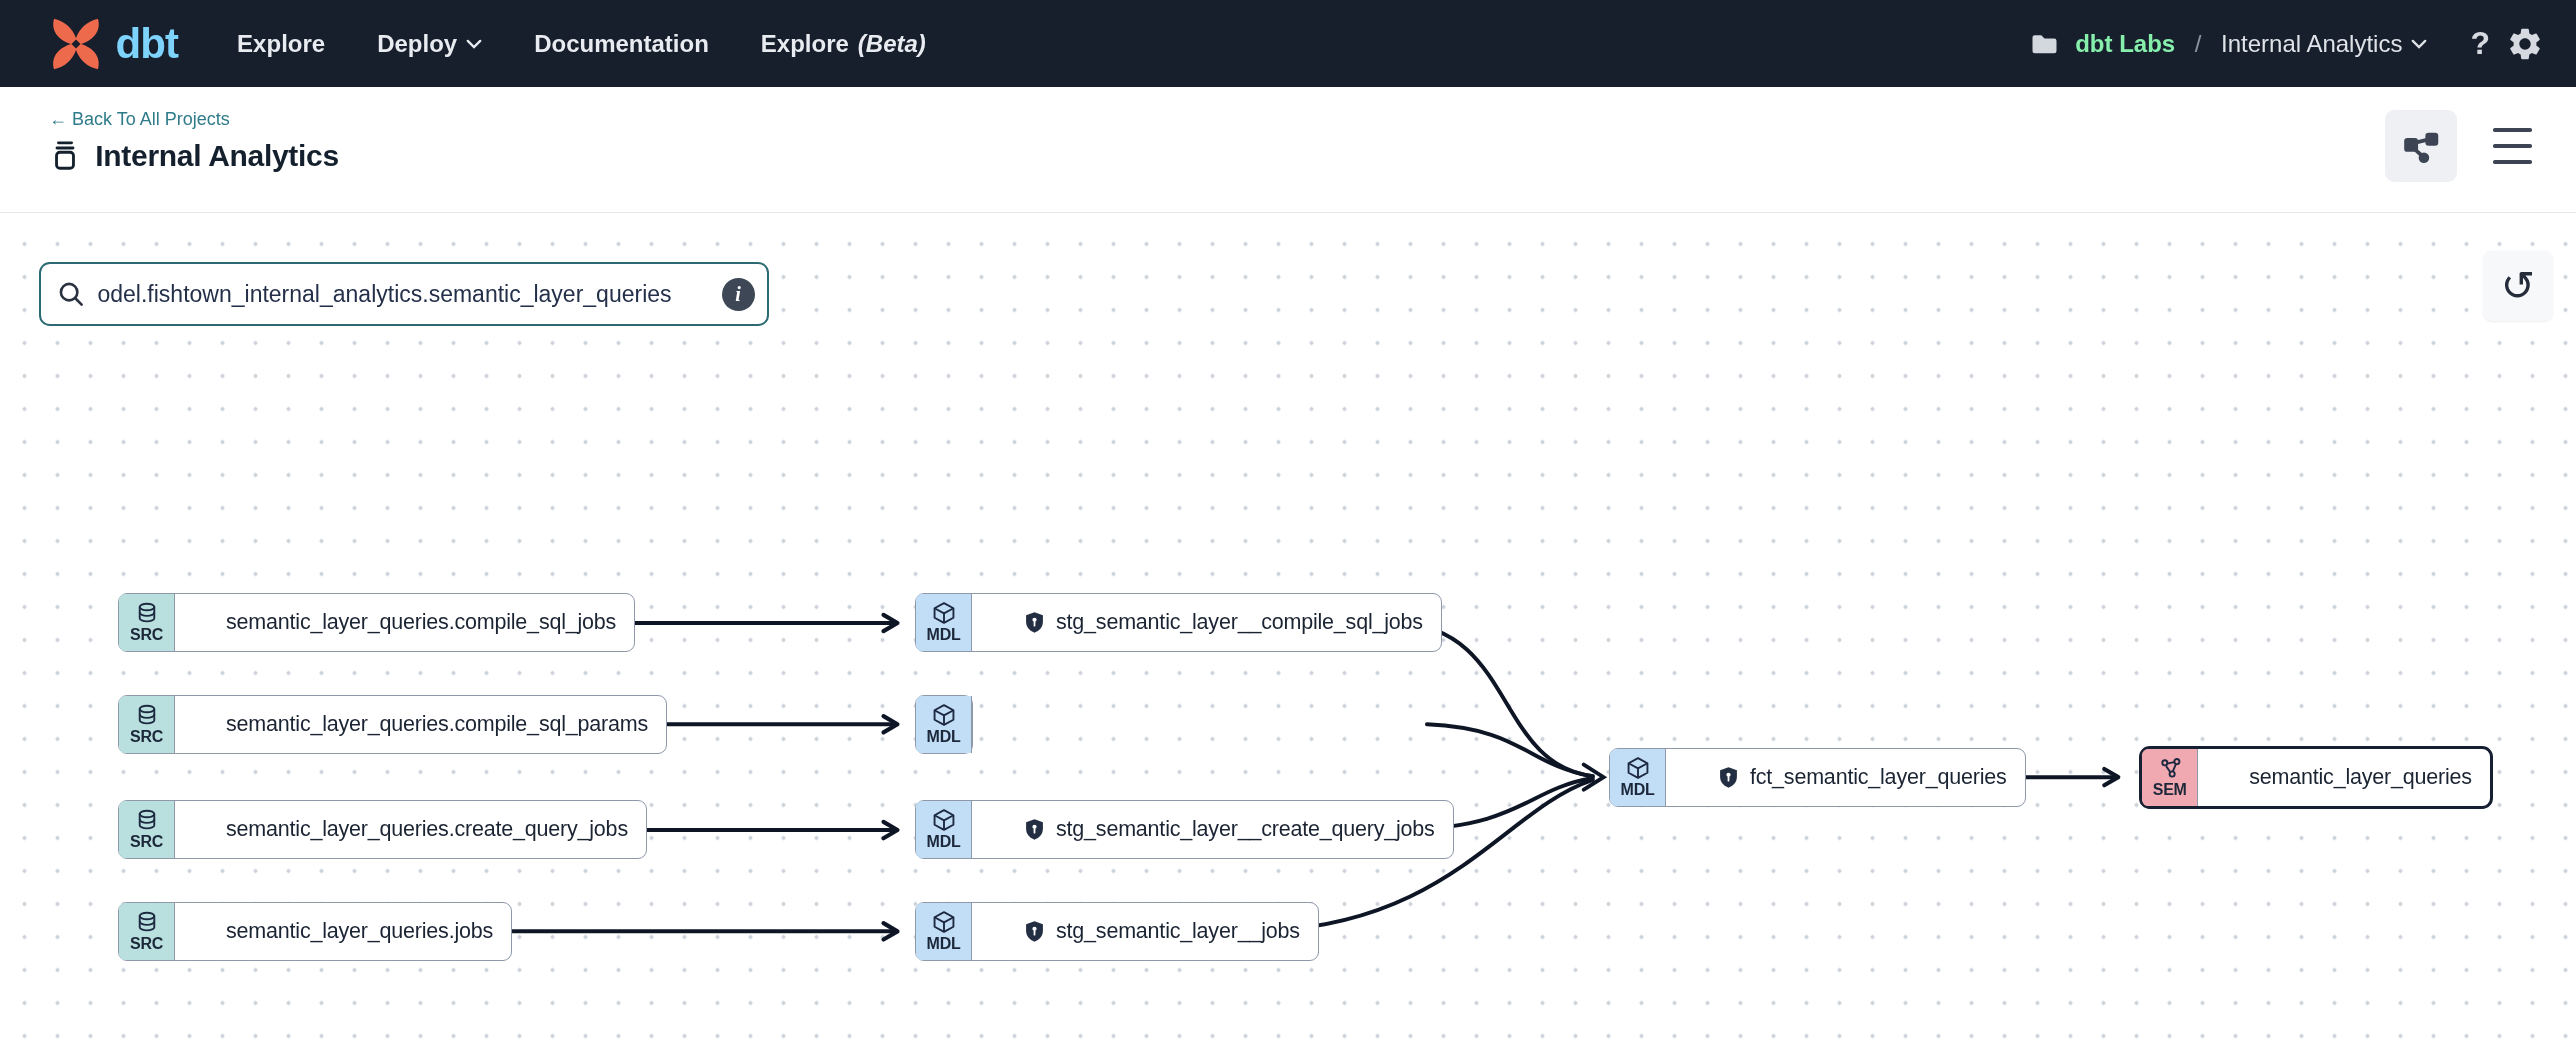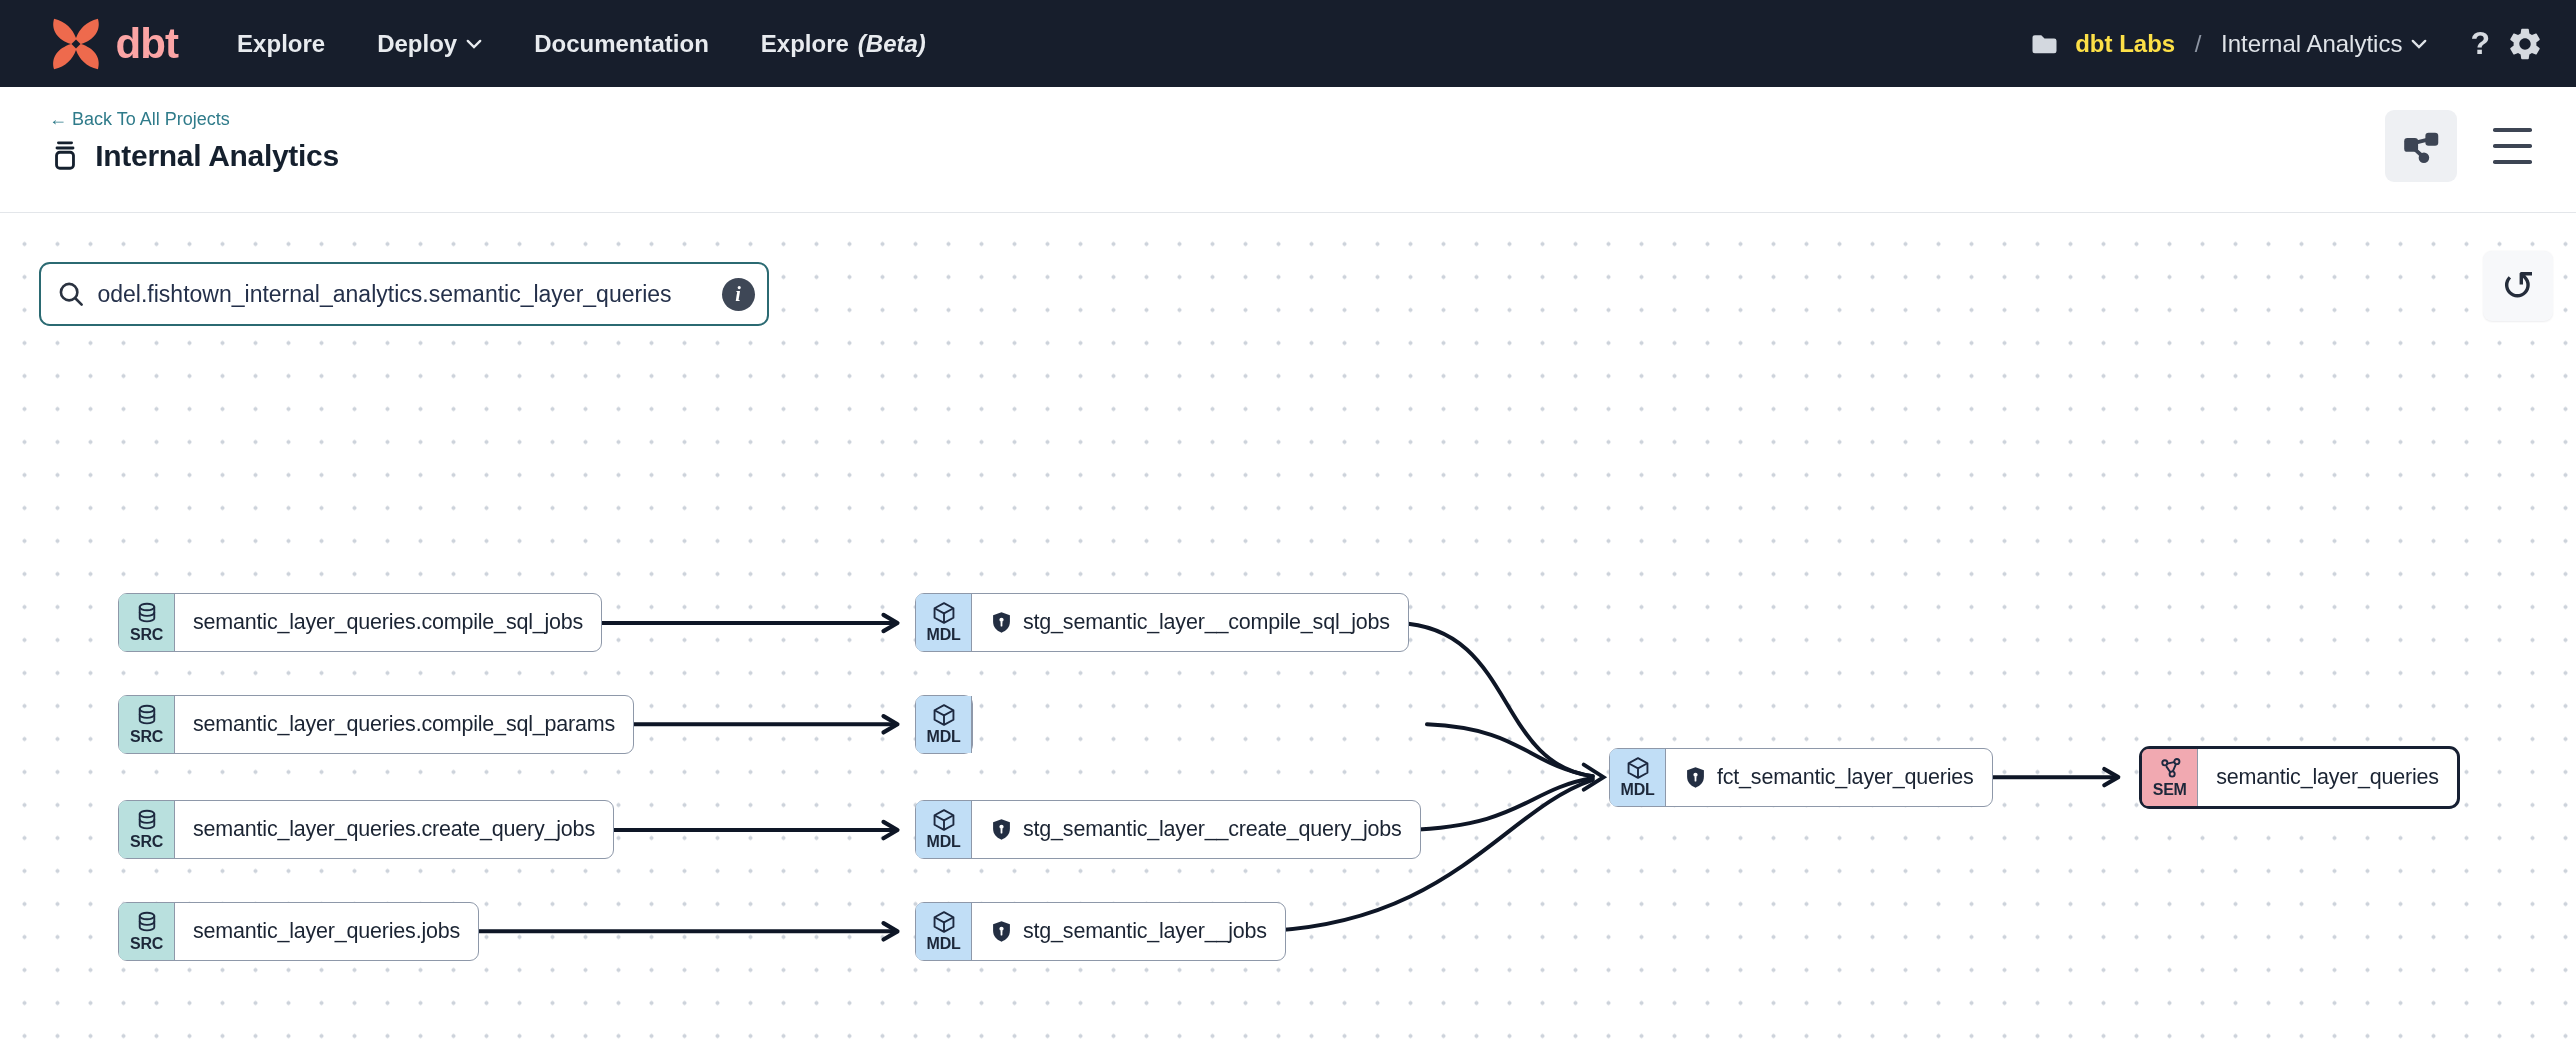--- a/index.html
+++ b/index.html
@@ -4,27 +4,27 @@
 <style>
   * { margin:0; padding:0; box-sizing:border-box; }
   html,body { width:2576px; height:1047px; overflow:hidden;
     font-family:"Liberation Sans","DejaVu Sans",sans-serif; background:#fff; }
 
   
   .navbar { position:absolute; left:0; top:0; width:2576px; height:87px;
     background:#171e2c; display:flex; align-items:center; padding:0 32px 0 49px; z-index:10; }
   .logo { display:flex; align-items:center; gap:12.5px; }
   .logo-mark { width:54px; height:54px; }
-  .logo-text { color:#fca5a5; font-size:42px; font-weight:700; letter-spacing:-0.9px; }
+  .logo-text { color:#7dd3fc; font-size:42px; font-weight:700; letter-spacing:-0.9px; }
   .nav-links { display:flex; align-items:center; gap:52px; margin-left:59px; }
   .nav-item { color:#e8ebef; font-size:24px; font-weight:600; display:flex; align-items:center; gap:9px; cursor:pointer; }
   .beta { font-style:italic; font-weight:600; }
   .chev { width:16px; height:10px; }
   .nav-right { margin-left:auto; display:flex; align-items:center; gap:16px; color:#dfe3e8; font-size:24px; }
-  .acct { font-weight:700; color:#fde047; }
+  .acct { font-weight:700; color:#86efac; }
   .slash { color:#8d95a3; margin:0 3.6px; }
   .proj { font-weight:400; color:#dfe3e8; display:flex; align-items:center; gap:9px; }
   .help-q { font-size:32px; font-weight:700; color:#d6dae0; margin-left:27px; cursor:pointer; }
   .gear { width:38px; height:38px; cursor:pointer; }
 
   
   .pg-header { position:absolute; left:0; top:87px; width:2576px; height:126px;
     background:#fff; border-bottom:1.8px solid #e3e6ea; padding:21.5px 0 0 49px; z-index:9; }
   .back-link { color:#2f7b8a; font-size:18px; display:inline-flex; align-items:center; gap:9px; cursor:pointer; }
   .title-row { display:flex; align-items:center; gap:14.3px; margin-top:9px; }
@@ -51,21 +51,21 @@
 
   .reset-btn { position:absolute; left:2483px; top:36px; width:70px; height:70px;
     background:#f7f8fa; border-radius:9px; display:flex; align-items:center; justify-content:center;
     font-size:41px; color:#252d3b; cursor:pointer; box-shadow:0 0.9px 1.8px rgba(20,28,45,.08); z-index:5; }
 
   
   .edges { position:absolute; left:0; top:0; width:2576px; height:1047px; z-index:1; pointer-events:none; }
 
   
   .node { position:absolute; display:inline-flex; align-items:stretch; background:#fff;
-    border:1.8px solid #8e98a9; border-radius:9px; height:59px; z-index:2; cursor:pointer; }
+    border:1.8px solid #8e98a9; border-radius:9px; height:59px; z-index:2; cursor:pointer;gap:33px; }
   .badge { width:56px; display:flex; flex-direction:column; align-items:center; justify-content:center;
     gap:0.9px; border-right:1.8px solid #8e98a9; border-radius:6.3px 0 0 6.3px; }
   .btxt { font-size:16px; font-weight:600; color:#1c2739; letter-spacing:-0.3px; }
   .kind-src .badge { background:#b9e0de; }
   .kind-mdl .badge { background:#c1def6; }
   .kind-sem .badge { background:#f1a9b1; }
   .nlabel { display:flex; align-items:center; gap:10px; padding:0 18px;
     font-size:21.5px; color:#1b2433; white-space:nowrap; letter-spacing:-0.2px; }
   .node.selected { border-width:3.6px; border-color:#172033; border-radius:10.8px; height:63px; margin:-1.8px 0 0 -1.8px; }
   .bicon { width:24px; height:24px; }

